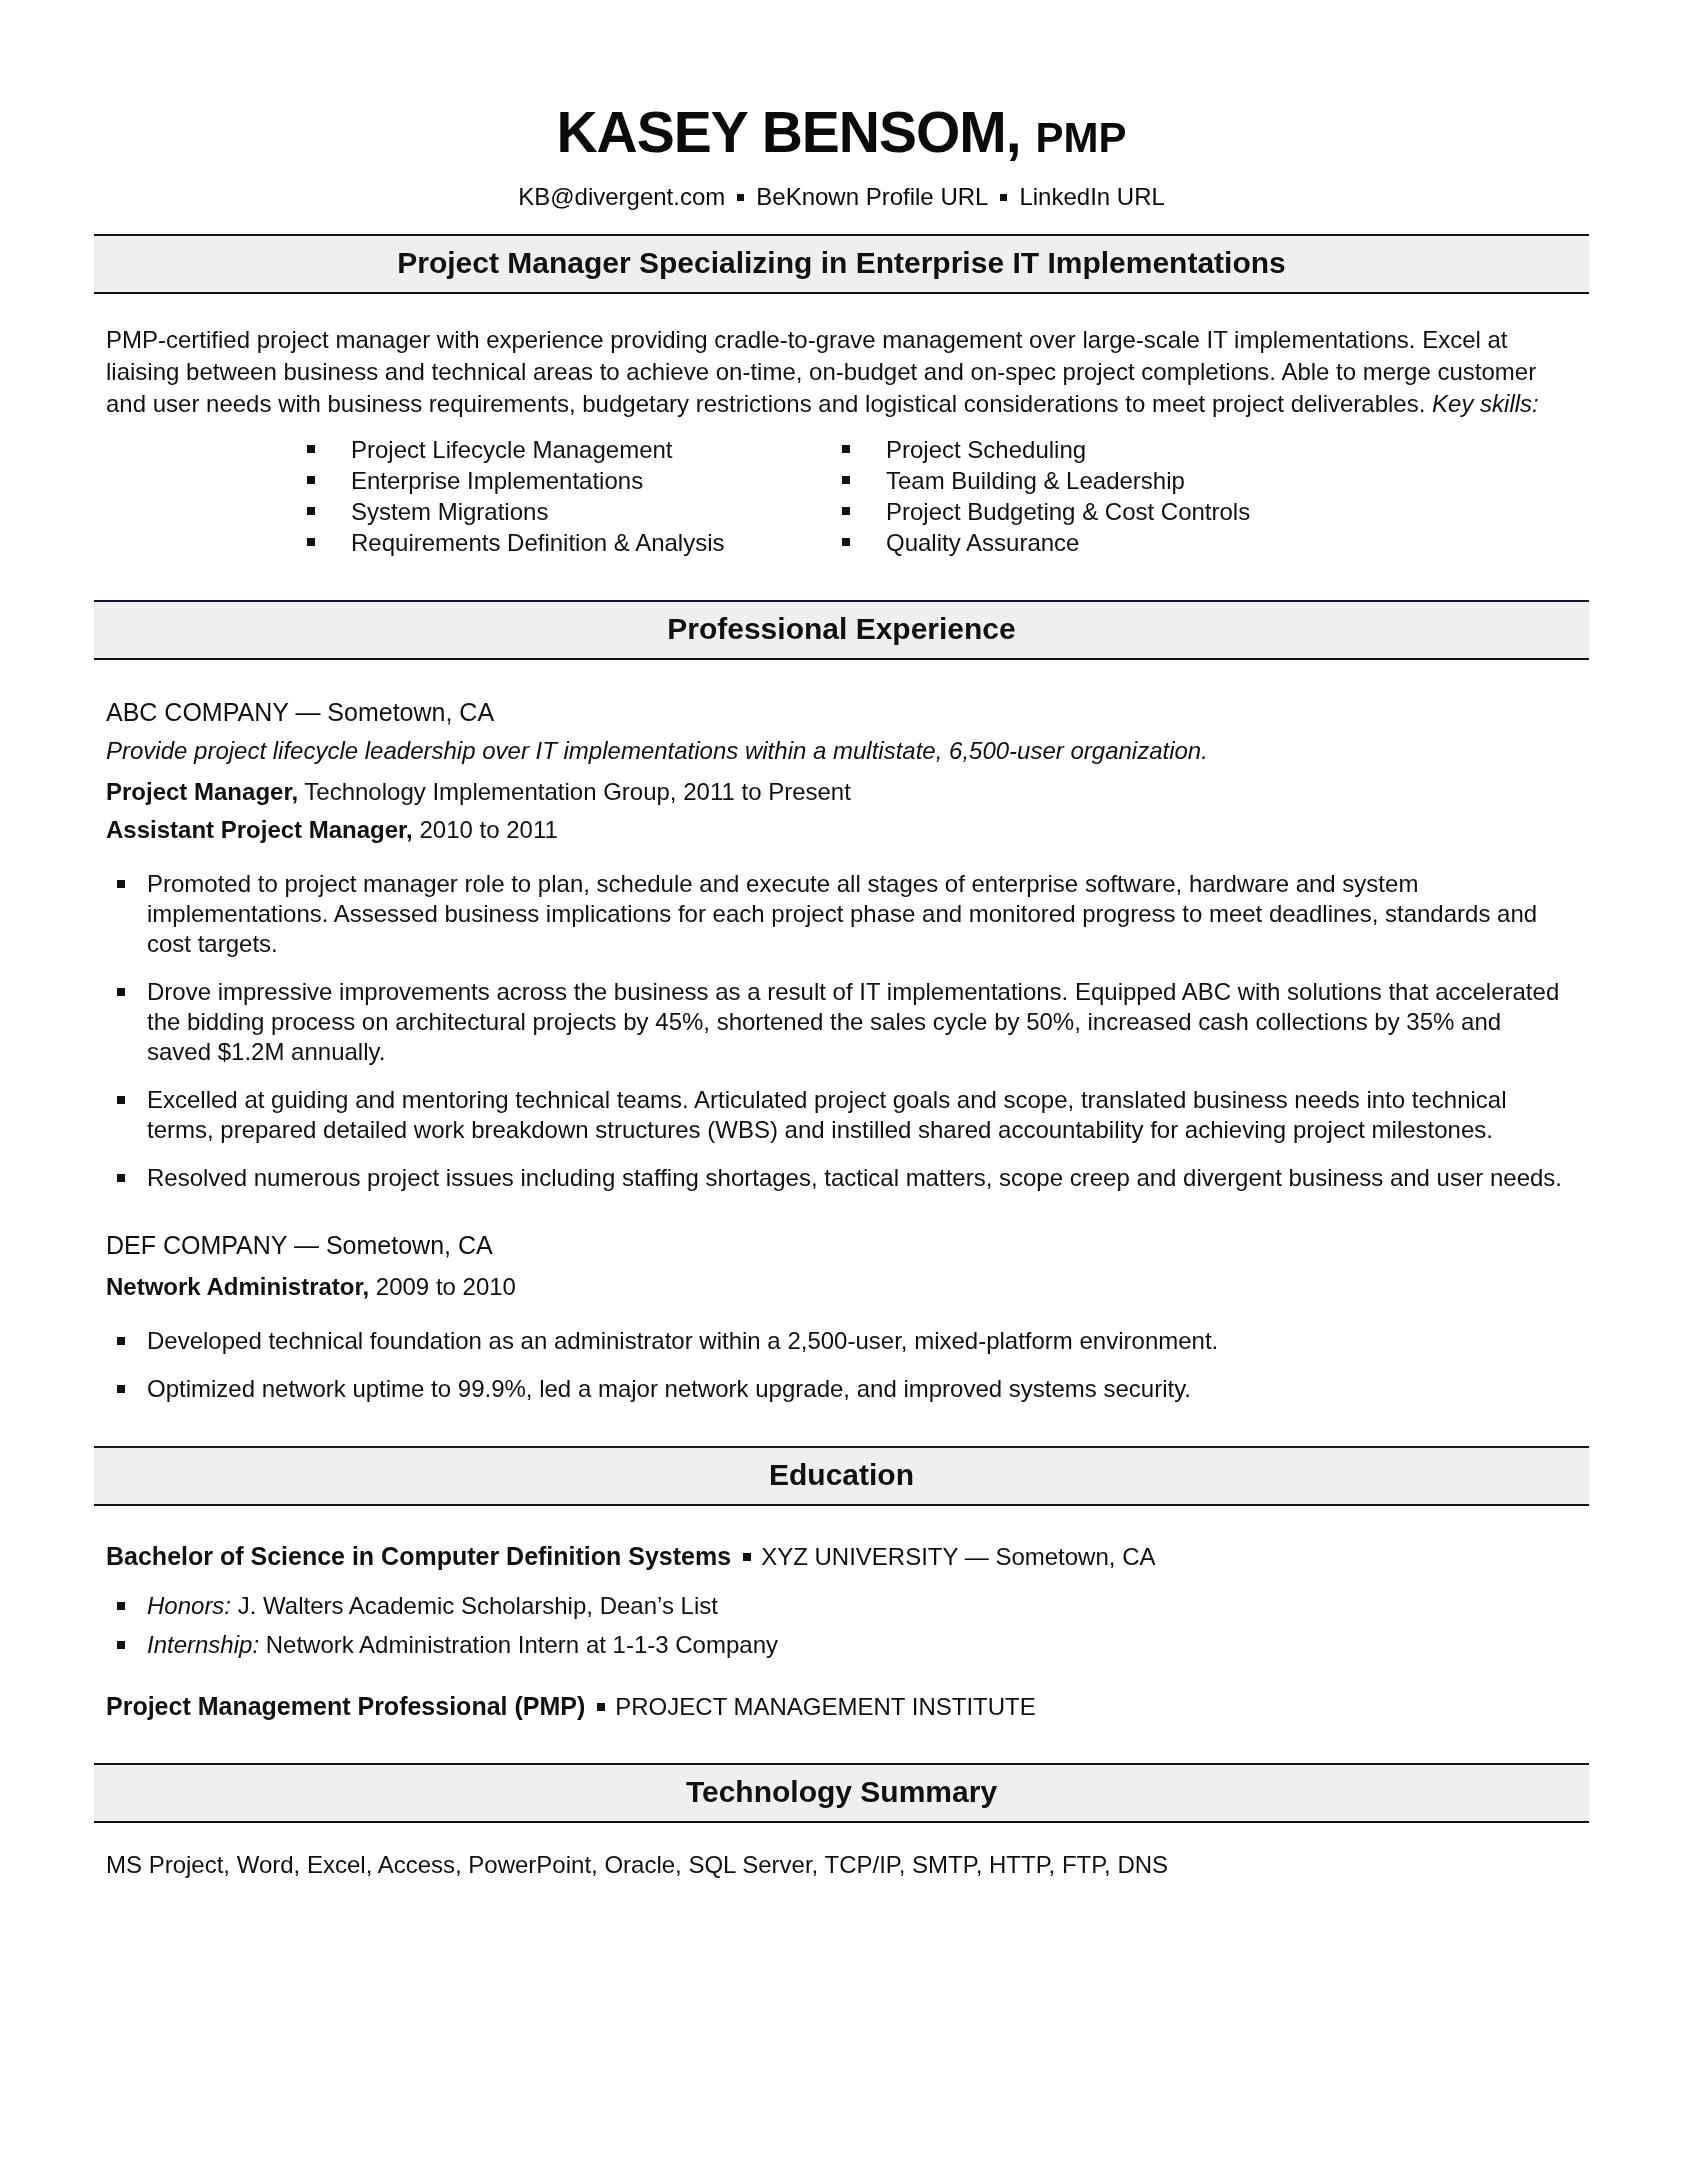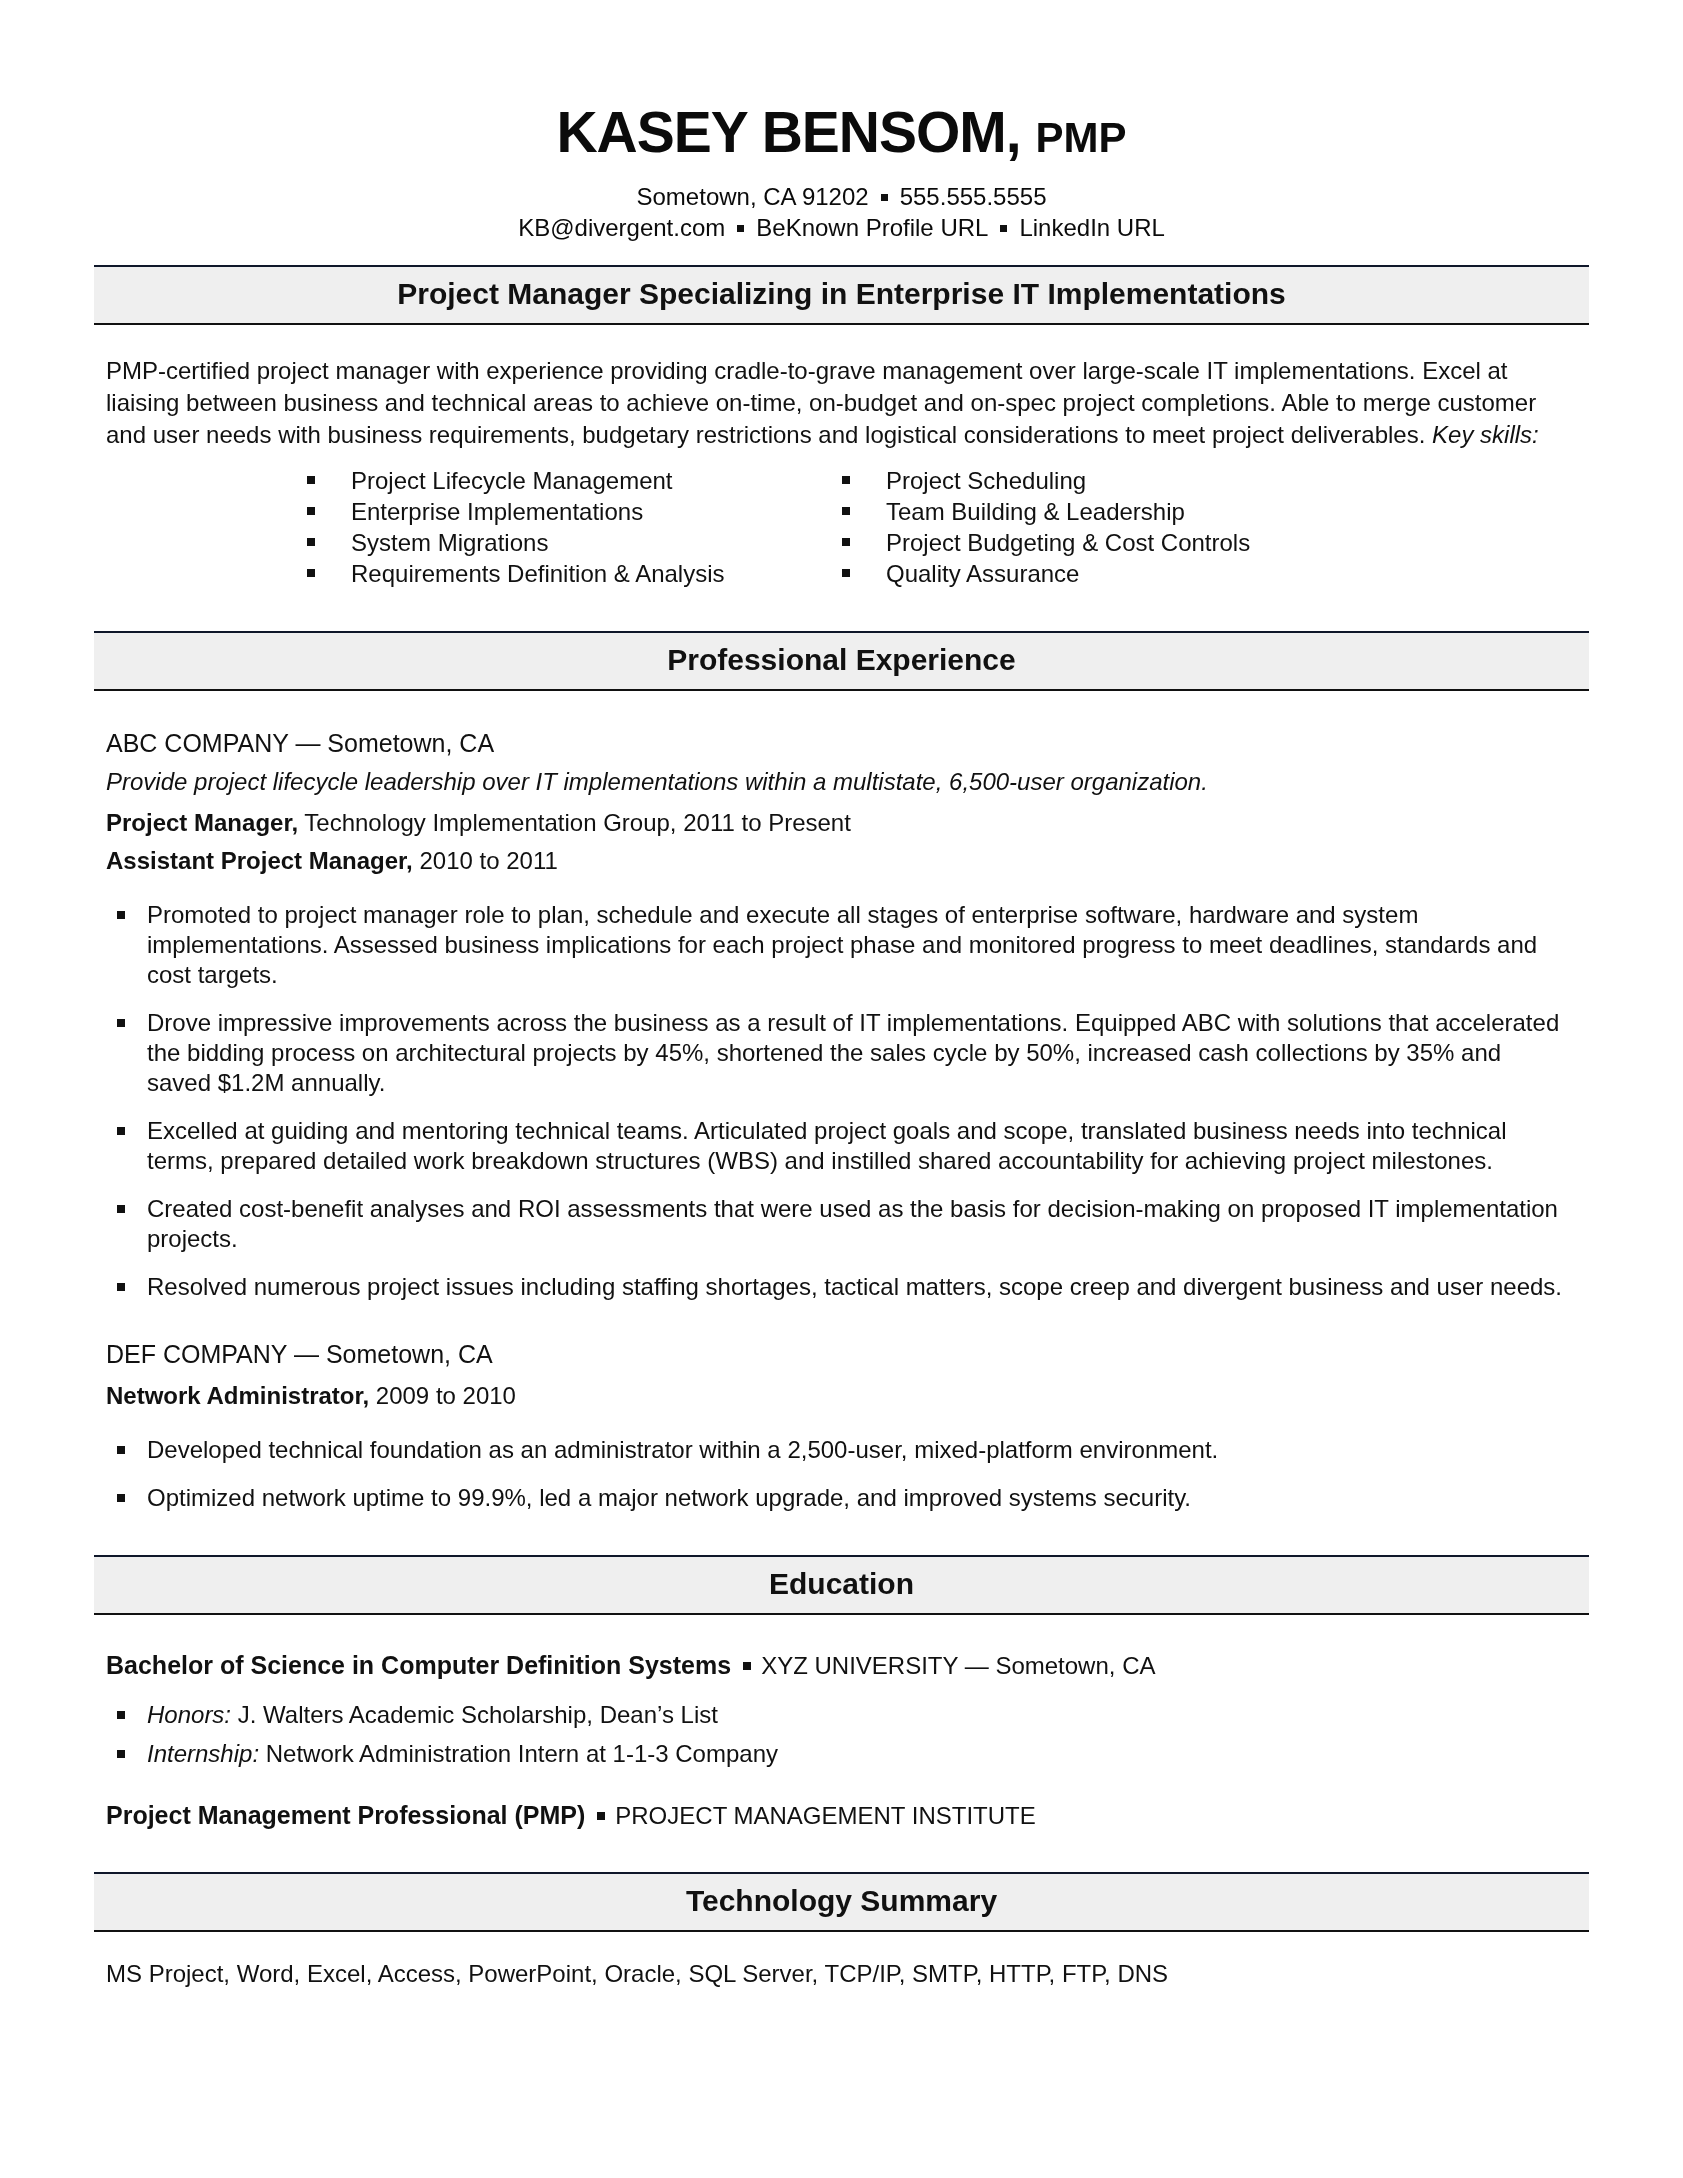--- a/index.html
+++ b/index.html
@@ -81,21 +81,20 @@
 
   .tech-line { margin: 28px 12px 0 12px; font-size: 24px; }
 </style>
 </head>
 <body>
 
 <div class="page">
 
   <header class="hdr">
     <h1 class="name-line"><span>KASEY BENSOM,</span> <span class="credential">PMP</span></h1>
-    <div class="contact first"><span>Sometown, CA 91202</span><span class="sq small"></span><span>555.555.5555</span></div>
     <div class="contact"><span>KB@divergent.com</span><span class="sq small"></span><span>BeKnown Profile URL</span><span class="sq small"></span><span>LinkedIn URL</span></div>
   </header>
 
   <div class="bar headline"><span>Project Manager Specializing in Enterprise IT Implementations</span></div>
 
   <p class="summary"><span>PMP-certified project manager with experience providing cradle-to-grave management over large-scale IT implementations. Excel at liaising between business and technical areas to achieve on-time, on-budget and on-spec project completions. Able to merge customer and user needs with business requirements, budgetary restrictions and logistical considerations to meet project deliverables.</span> <em>Key skills:</em></p>
 
   <div class="skills">
     <ul class="left">
       <li><span>Project Lifecycle Management</span></li>
@@ -115,21 +114,20 @@
 
   <section class="blk">
     <div class="company">ABC COMPANY — Sometown, CA</div>
     <div class="tagline">Provide project lifecycle leadership over IT implementations within a multistate, 6,500-user organization.</div>
     <div class="role first"><b>Project Manager,</b><span> Technology Implementation Group, 2011 to Present</span></div>
     <div class="role"><b>Assistant Project Manager,</b><span> 2010 to 2011</span></div>
     <ul class="bullets">
       <li><span>Promoted to project manager role to plan, schedule and execute all stages of enterprise software, hardware and system implementations. Assessed business implications for each project phase and monitored progress to meet deadlines, standards and cost targets.</span></li>
       <li><span>Drove impressive improvements across the business as a result of IT implementations. Equipped ABC with solutions that accelerated the bidding process on architectural projects by 45%, shortened the sales cycle by 50%, increased cash collections by 35% and saved $1.2M annually.</span></li>
       <li><span>Excelled at guiding and mentoring technical teams. Articulated project goals and scope, translated business needs into technical terms, prepared detailed work breakdown structures (WBS) and instilled shared accountability for achieving project milestones.</span></li>
-      <li><span>Created cost-benefit analyses and ROI assessments that were used as the basis for decision-making on proposed IT implementation projects.</span></li>
       <li><span>Resolved numerous project issues including staffing shortages, tactical matters, scope creep and divergent business and user needs.</span></li>
     </ul>
   </section>
 
   <section class="blk">
     <div class="company">DEF COMPANY — Sometown, CA</div>
     <div class="role first"><b>Network Administrator,</b><span> 2009 to 2010</span></div>
     <ul class="bullets">
       <li><span>Developed technical foundation as an administrator within a 2,500-user, mixed-platform environment.</span></li>
       <li><span>Optimized network uptime to 99.9%, led a major network upgrade, and improved systems security.</span></li>

